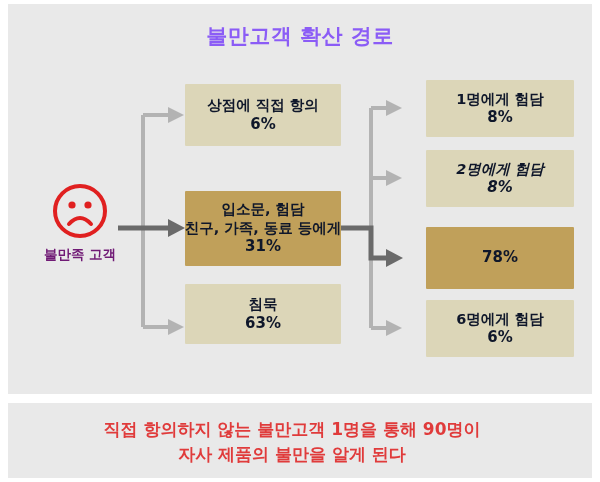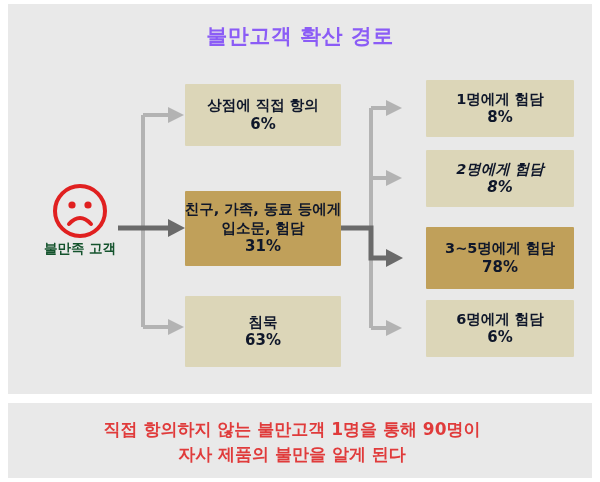--- a/index.html
+++ b/index.html
@@ -51,23 +51,24 @@
     left: 28px;
     top: 182px;
     width: 104px;
     text-align: center;
   }
   #sad-face-icon {
     display: block;
     margin: 0 auto;
   }
   #customer-label {
+    margin-top: 6px;
     font-size: 13.5px;
     font-weight: bold;
-    color: #14532d;
+    color: #701a75;
     white-space: nowrap;
   }
 
   
   .node-box {
     position: absolute;
     border-radius: 1px;
     background: #dcd6b8;
     color: #0f172a;
     display: flex;
@@ -87,21 +88,21 @@
     white-space: nowrap;
   }
   .node-line.pct {
     font-size: 15px;
   }
 
   
   .col-mid { left: 185px; width: 156px; }
   #box-complain   { top: 84px;  height: 62px; }
   #box-wordmouth  { top: 191px; height: 75px; }
-  #box-silence    { top: 296px; height: 71px; }
+  #box-silence    { top: 284px; height: 60px; }
 
   
   .col-right { left: 402px; width: 148px; margin-left: 24px; }
   #box-one    { top: 80px;  height: 57px; }
   #box-two    { top: 150px; height: 57px; font-style: italic; }
   #box-three  { top: 227px; height: 62px; }
   #box-six    { top: 300px; height: 57px; text-align: center; }
 
   
   #connectors {
@@ -173,42 +174,41 @@
   </svg>
   <div id="customer-label">불만족 고객</div>
 </div>
 
 <div class="node-box col-mid" id="box-complain">
   <span class="node-line">상점에 직접 항의</span>
   <span class="node-line pct">6%</span>
 </div>
 
 <div class="node-box col-mid highlight" id="box-wordmouth">
+  <span class="node-line">입소문, 험담</span>
   <span class="node-line">친구, 가족, 동료 등에게</span>
-  <span class="node-line">입소문, 험담</span>
   <span class="node-line pct">31%</span>
 </div>
 
 <div class="node-box col-mid" id="box-silence">
   <span class="node-line">침묵</span>
   <span class="node-line pct">63%</span>
 </div>
 
 <div class="node-box col-right" id="box-one">
   <span class="node-line">1명에게 험담</span>
   <span class="node-line pct">8%</span>
 </div>
 
 <div class="node-box col-right" id="box-two">
   <span class="node-line">2명에게 험담</span>
   <span class="node-line pct">8%</span>
 </div>
 
 <div class="node-box col-right highlight" id="box-three">
-  <span class="node-line">3~5명에게 험담</span>
   <span class="node-line pct">78%</span>
 </div>
 
 <div class="node-box col-right" id="box-six">
   <span class="node-line">6명에게 험담</span>
   <span class="node-line pct">6%</span>
 </div>
 
 <div id="footer-text">
   <div>직접 항의하지 않는 불만고객 1명을 통해 90명이</div>

